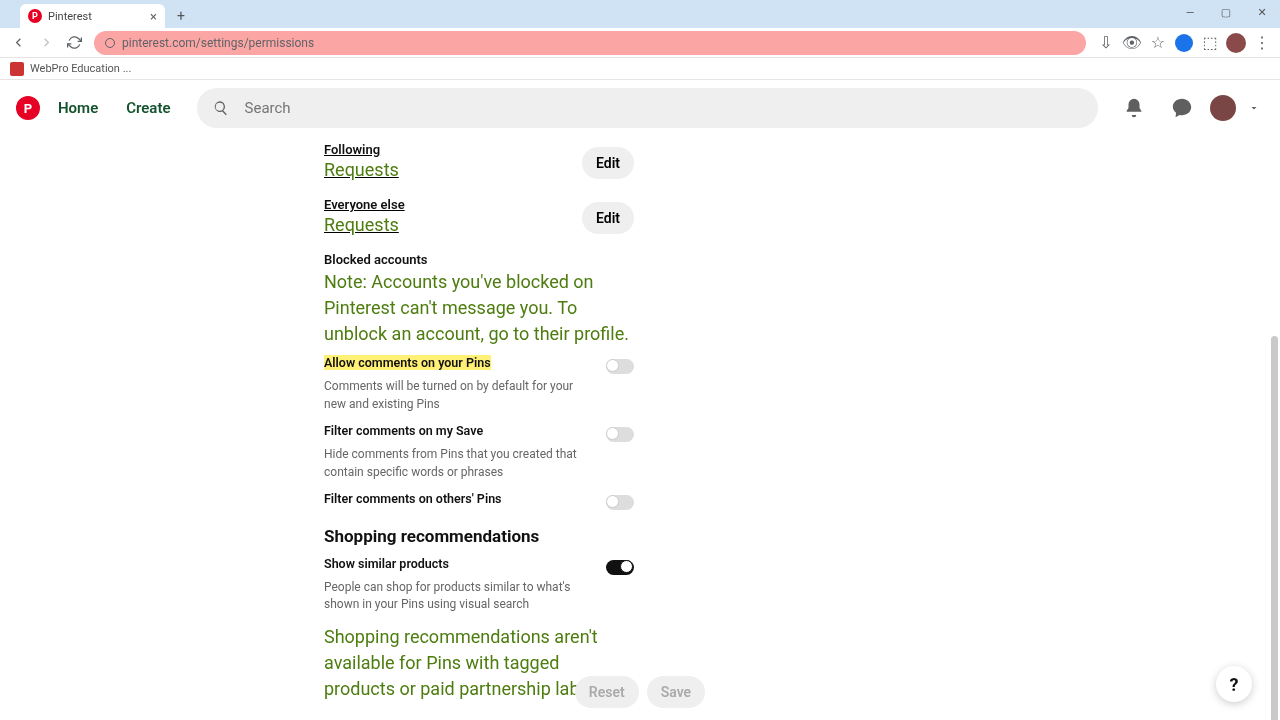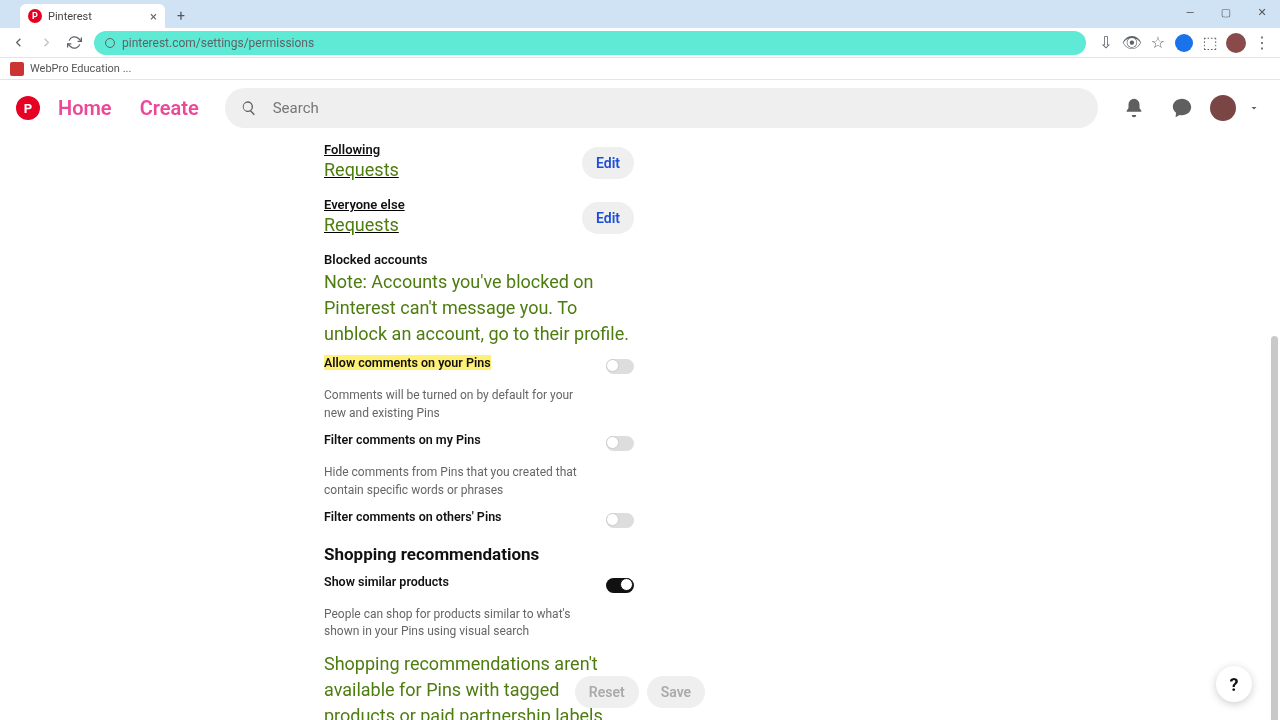--- a/index.html
+++ b/index.html
@@ -10,58 +10,58 @@
   .tab { background: #fff; height: 24px; width: 145px; border-radius: 6px 6px 0 0; display: flex; align-items: center; padding: 0 8px; font-size: 11px; color: #444; gap: 6px; margin-left: 12px; }
   .favicon { width: 14px; height: 14px; border-radius: 50%; background: #e60023; display: flex; align-items: center; justify-content: center; color: #fff; font-size: 9px; font-weight: bold; }
   .tab-close { margin-left: auto; color: #666; font-size: 13px; cursor: pointer; }
   .newtab { width: 20px; height: 20px; display: flex; align-items: center; justify-content: center; color: #555; font-size: 14px; margin-left: 6px; margin-bottom: 2px; cursor: pointer; }
   .win-controls { position: absolute; right: 0; top: 0; display: flex; }
   .win-btn { width: 36px; height: 24px; display: flex; align-items: center; justify-content: center; color: #555; font-size: 11px; cursor: pointer; }
 
   .toolbar { height: 30px; background: #fff; border-bottom: 1px solid #e5e5e5; display: flex; align-items: center; padding: 0 6px; gap: 4px; }
   .tb-icon { width: 24px; height: 24px; display: flex; align-items: center; justify-content: center; color: #5f6368; cursor: pointer; border-radius: 50%; }
   .tb-icon svg { width: 15px; height: 15px; }
-  .urlbar { flex: 1; height: 22px; background: #5eead4; border-radius: 12px; display: flex; align-items: center; padding: 12px 10px; font-size: 12px; color: #5f6368; margin: 0 4px; }
+  .urlbar { flex: 1; height: 22px; background: #fca5a5; border-radius: 12px; display: flex; align-items: center; padding: 12px 10px; font-size: 12px; color: #5f6368; margin: 0 4px; }
   .tb-right { display: flex; align-items: center; gap: 2px; }
   .ext-icon { width: 24px; height: 24px; display: flex; align-items: center; justify-content: center; border-radius: 50%; cursor: pointer; }
   .avatar-sm { width: 20px; height: 20px; border-radius: 50%; background: #8b4a4a; }
 
   .bookmarks { height: 22px; background: #fff; border-bottom: 1px solid #e5e5e5; display: flex; align-items: center; padding: 0 10px; font-size: 11px; color: #555; gap: 6px; }
   .bk-icon { width: 14px; height: 14px; background: #c33; border-radius: 2px; }
 
   
   .p-header { height: 56px; display: flex; align-items: center; padding: 0 16px; gap: 8px; }
   .p-logo { width: 24px; height: 24px; border-radius: 50%; background: #e60023; display: flex; align-items: center; justify-content: center; color: #fff; font-weight: 700; font-size: 13px; cursor: pointer; }
-  .p-nav { font-size: 20px; font-weight: 600; color: #ec4899; padding: 0 10px; height: 40px; display: flex; align-items: center; border-radius: 24px; cursor: pointer; }
+  .p-nav { font-size: 15px; font-weight: 600; color: #14532d; padding: 0 10px; height: 40px; display: flex; align-items: center; border-radius: 24px; cursor: pointer; }
   .p-search { flex: 1; height: 40px; background: #efefef; border-radius: 24px; display: flex; align-items: center; padding: 0 16px; margin: 0 8px; gap: 16px; }
   .p-search svg { width: 16px; height: 16px; color: #5f5f5f; }
   .p-search-txt { font-size: 15px; color: #767676; }
   .p-icon { width: 40px; height: 40px; display: flex; align-items: center; justify-content: center; color: #5f5f5f; cursor: pointer; border-radius: 50%; }
   .p-icon svg { width: 22px; height: 22px; fill: #5f5f5f; }
   .p-avatar { width: 26px; height: 26px; border-radius: 50%; background: #7a4545; cursor: pointer; }
   .p-chev { width: 20px; height: 40px; display: flex; align-items: center; justify-content: center; color: #5f5f5f; cursor: pointer; }
 
   
   .content { position: absolute; left: 0; right: 0; top: 136px; bottom: 0; overflow: hidden; }
   .settings { width: 310px; margin-left: 324px; padding-top: 6px; }
 
   .row { display: flex; justify-content: space-between; align-items: center; margin-bottom: 14px; }
   .row-txt { flex: 1; padding-right: 10px; text-decoration: underline; }
   .ttl { font-size: 13px; font-weight: 600; color: #111; }
   .sub { font-size: 18px; color: #4d7c0f; line-height: 1.45; }
-  .edit-btn { background: #efefef; border: none; border-radius: 22px; height: 32px; width: 52px; font-size: 14px; font-weight: 600; color: #1d4ed8; cursor: pointer; }
+  .edit-btn { background: #efefef; border: none; border-radius: 22px; height: 32px; width: 52px; font-size: 14px; font-weight: 600; color: #000000; cursor: pointer; }
 
   .section-h { font-size: 17px; font-weight: 700; color: #111; margin: 16px 0 10px; }
 
   .highlight { background: #fff176; border-radius: 14px; padding: 0 6px; display: inline-block; }
 
   .setting { display: flex; align-items: flex-start; gap: 10px; margin-bottom: 10px; }
   .setting .info { flex: 1; }
   .setting .ttl { font-size: 12.5px; font-weight: 600; }
-  .setting .sub { font-size: 12px; color: #666; margin-top: 17px; }
+  .setting .sub { font-size: 12px; color: #666; margin-top: 8px; }
   .learn { font-weight: 600; color: #111; }
 
   .toggle { width: 28px; height: 15px; border-radius: 9px; background: #ddd; position: relative; cursor: pointer; margin-top: 4px; flex-shrink: 0; }
   .toggle .knob { width: 13px; height: 13px; border-radius: 50%; background: #fff; border: 1px solid #ccc; position: absolute; top: 0; left: 0; }
   .toggle.on { background: #111; }
   .toggle.on .knob { left: 14px; border-color: #111; }
 
   .footer { position: absolute; bottom: 12px; left: 0; right: 0; display: flex; justify-content: center; gap: 8px; }
   .f-btn { height: 32px; padding: 0 14px; border-radius: 22px; border: none; background: #efefef; color: #aaa; font-size: 14px; font-weight: 600; cursor: pointer; }
 
@@ -190,21 +190,21 @@
         <div class="ttl"><span style="background:#fff176">Allow comments on your Pins</span></div>
         <div class="sub">Comments will be turned on by default for your new and existing Pins</div>
       </div>
       <div class="toggle">
           <div class="knob"></div>
         </div>
     </div>
 
     <div class="setting">
       <div class="info">
-        <div class="ttl">Filter comments on my Pins</div>
+        <div class="ttl">Filter comments on my Save</div>
         <div class="sub">Hide comments from Pins that you created that contain specific words or phrases</div>
       </div>
       <div class="toggle">
           <div class="knob"></div>
         </div>
     </div>
 
     <div class="setting">
       <div class="info">
         <div class="ttl">Filter comments on others' Pins</div>

